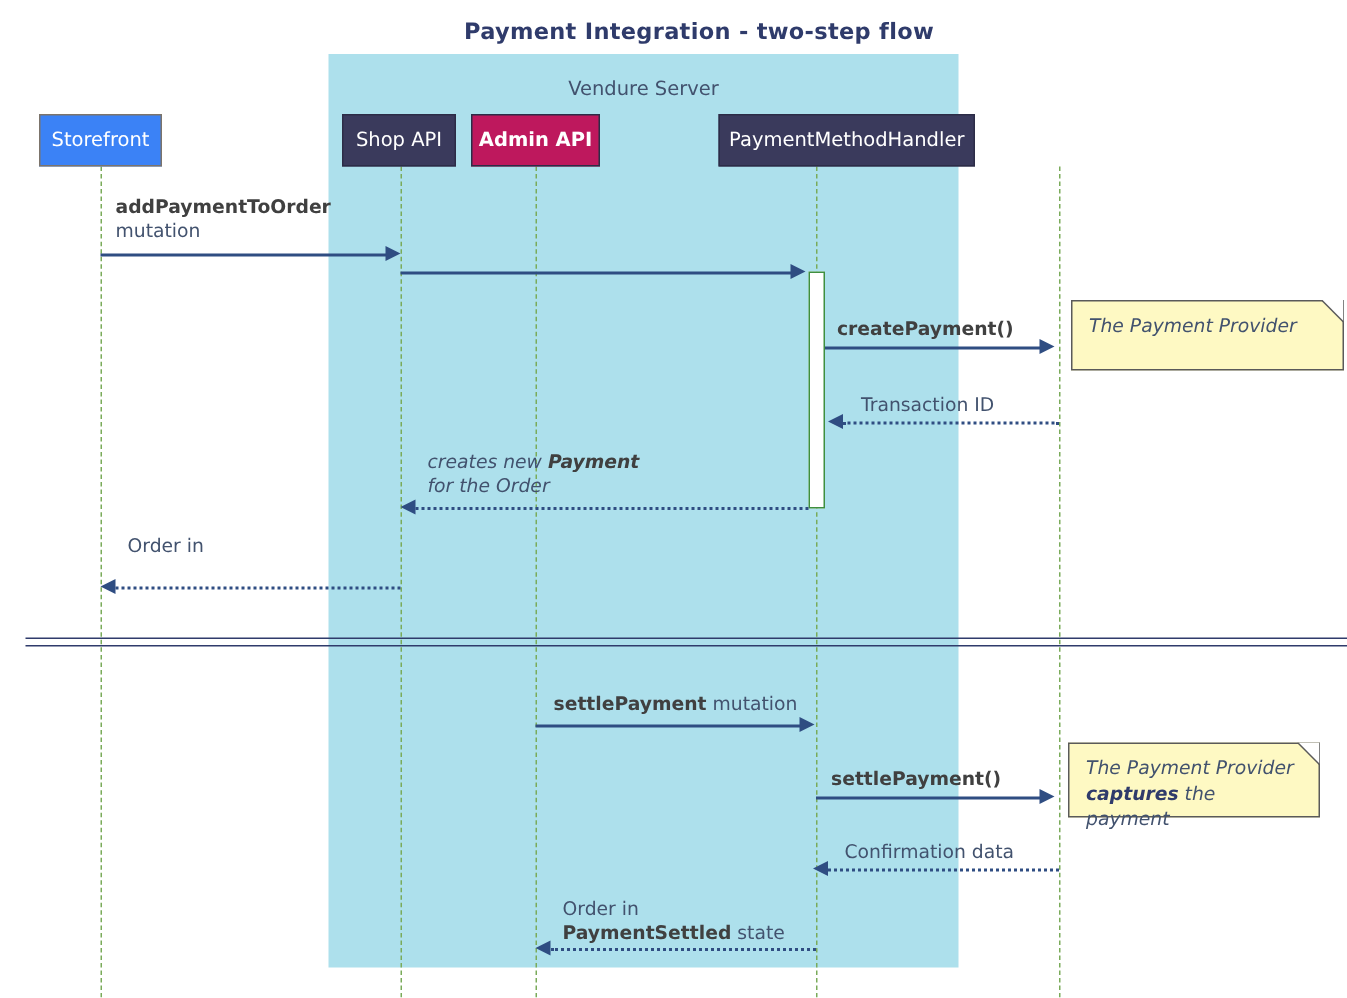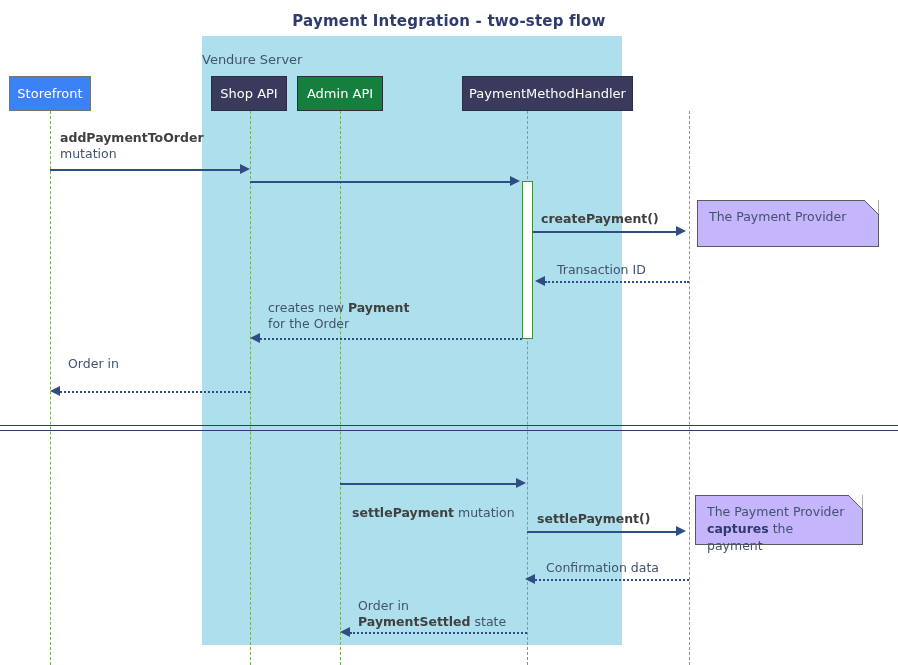--- a/index.html
+++ b/index.html
@@ -2,48 +2,48 @@
 <html><head>
 <meta charset="utf-8">
 <title>Payment Integration - two-step flow</title>
 <style>
   html,body{margin:0;padding:0;background:#ffffff;}
   body{
     width:898px;height:665px;position:relative;overflow:hidden;
     font-family:"DejaVu Sans","Liberation Sans",sans-serif;
     color:#42526e;
   }
-  #diagram{position:absolute;left:0;top:0;width:796px;height:665px;}
+  #diagram{position:absolute;left:17px;top:0;width:796px;height:665px;}
   .abs{position:absolute;}
 
   
   #title{
     left:0;top:12px;width:898px;text-align:center;
     font-size:15px;font-weight:bold;color:#2f3b6b;letter-spacing:.2px;
   }
 
   
   #group-box{
     left:202px;top:36px;width:420px;height:609px;
     background:#ade0ec;
   }
   #group-label{
-    left:202px;top:52px;width:420px;
+    left:202px;top:52px;width:420px;text-align:center;
     font-size:13px;color:#42526e;
   }
 
   
   .participant{
     height:35px;display:flex;align-items:center;justify-content:center;
     font-size:13px;color:#ffffff;box-sizing:border-box;
     padding:0 10px;white-space:nowrap;
   }
   .p-storefront{left:9px;top:76px;width:82px;background:#3b82f6;border:1px solid #7c746b;}
   .p-shop{left:211px;top:76px;width:76px;background:#3a3a5c;border:1px solid #2c2c47;}
-  .p-admin{left:297px;top:76px;width:86px;background:#15803d;border:1px solid #2c2c47;}
+  .p-admin{left:297px;top:76px;width:86px;background:#be185d;border:1px solid #2c2c47;font-weight:bold;}
   .p-pmh{left:442px;top:76px;width:171px;background:#3a3a5c;border:1px solid #2c2c47;margin-left:20px;}
   .p-provider{left:622px;top:76px;width:134px;background:#2ba3ab;border:1px solid #22858c;}
 
   
   .lifeline{
     width:0;border-left:1px dashed #7aab5a;top:111px;height:554px;
   }
 
   
   .activation{
@@ -64,23 +64,24 @@
   .arrow-head.left{border-right:10px solid #2f4d82;}
 
   
   .msg{
     font-size:12.5px;color:#42526e;line-height:16px;white-space:nowrap;
   }
   .msg b{color:#404040;font-weight:bold;}
 
   
   .note{
-    background:#c4b5fd;border:1px solid #5a5a5a;box-sizing:border-box;
+    background:#fef9c3;border:1px solid #5a5a5a;box-sizing:border-box;
     font-size:12.5px;line-height:17px;color:#42526e;
     padding:7px 10px 7px 11px;
+    font-style:italic;
   }
   .note b{color:#2f3b6b;font-weight:bold;}
 
   
   .div-line{height:0;border-top:1px solid #2f3b6b;}
   #divider-box{
     left:295px;top:413px;width:299px;height:28px;
     background:#f0f0f0;border:2px solid #111111;box-sizing:border-box;
     display:flex;align-items:center;justify-content:center;
     font-size:12.5px;color:#42526e;
@@ -141,39 +142,39 @@
       <polyline points="15,0 15,15" fill="none" stroke="#5a5a5a" stroke-width="1"></polyline>
     </svg>
   </div>
 
   <div class="abs msg" style="left:557px;top:262px;">
     <span>Transaction ID</span>
   </div>
   <div class="abs arrow-line dotted" style="left:545px;top:281px;width:144px;"></div>
   <div class="abs arrow-head left" style="left:535px;top:276px;"></div>
 
-  <div class="abs msg" style="left:268px;top:300px;">
+  <div class="abs msg" style="left:268px;top:300px;font-style:italic;">
     <div>
       <span>creates new </span><b>Payment</b>
     </div>
     <div><span>for the Order</span></div>
   </div>
   <div class="abs arrow-line dotted" style="left:260px;top:338px;width:262px;"></div>
   <div class="abs arrow-head left" style="left:250px;top:333px;"></div>
 
   <div class="abs msg" style="left:68px;top:356px;">
     <div><span>Order in</span></div>
   </div>
   <div class="abs arrow-line dotted" style="left:60px;top:391px;width:190px;"></div>
   <div class="abs arrow-head left" style="left:50px;top:386px;"></div>
 
   <div class="abs div-line" style="left:0px;top:425px;width:898px;"></div>
   <div class="abs div-line" style="left:0px;top:430px;width:898px;"></div>
 
-  <div class="abs msg" style="left:352px;top:461px;margin-top:44px;">
+  <div class="abs msg" style="left:352px;top:461px;">
     <div><b>settlePayment</b><span> mutation</span></div>
   </div>
   <div class="abs arrow-line" style="left:340px;top:483px;width:177px;"></div>
   <div class="abs arrow-head right" style="left:516px;top:478px;"></div>
 
   <div class="abs msg" style="left:537px;top:511px;">
     <div><b>settlePayment()</b></div>
   </div>
   <div class="abs arrow-line" style="left:527px;top:531px;width:150px;"></div>
   <div class="abs arrow-head right" style="left:676px;top:526px;"></div>

